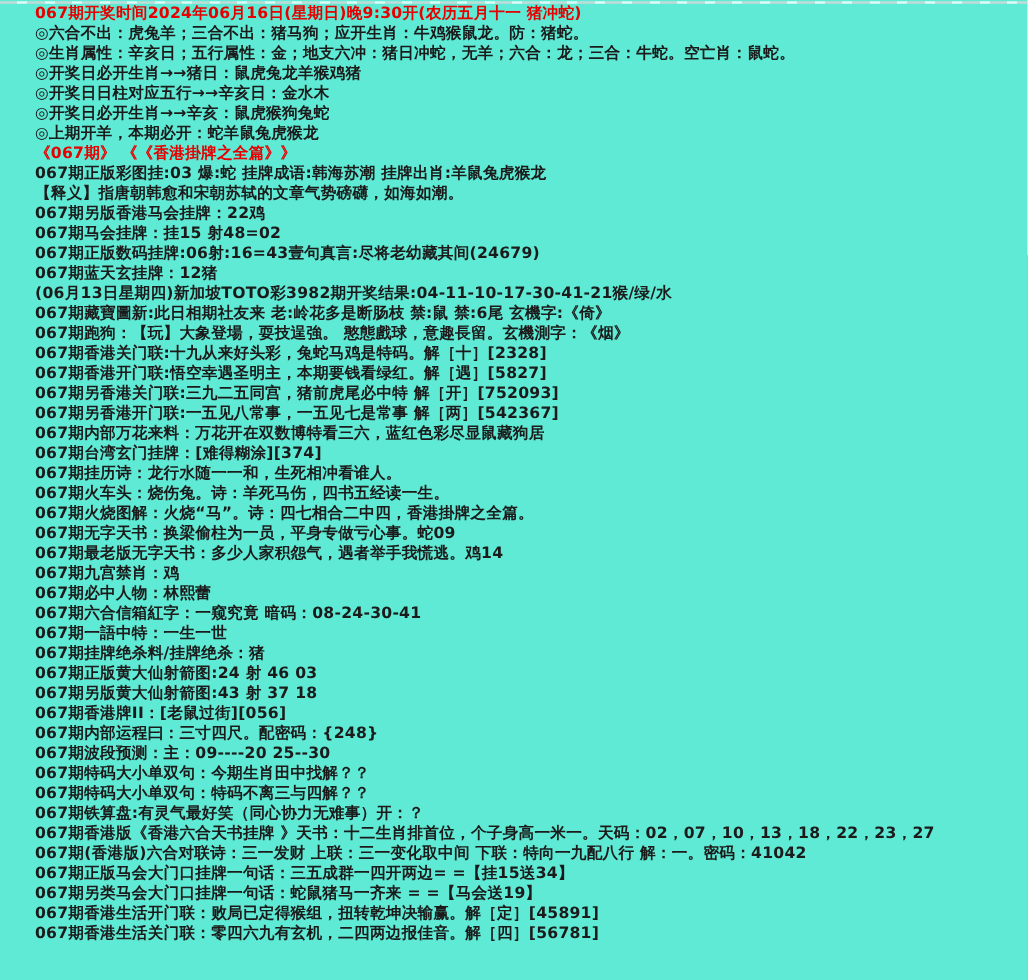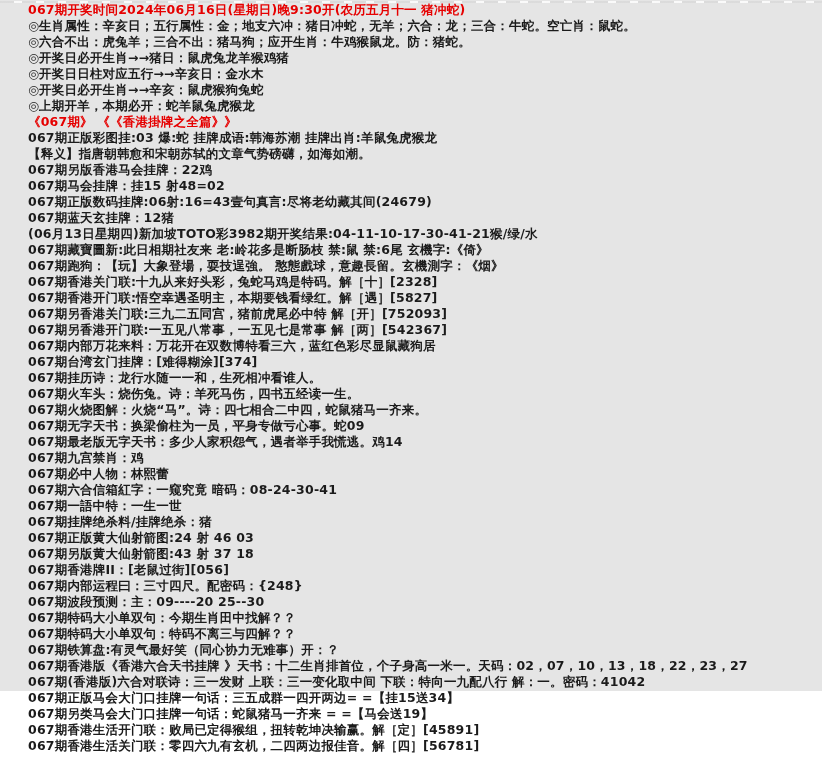--- a/index.html
+++ b/index.html
@@ -9,22 +9,22 @@
   }
   body {
     width: 822px;
     height: 784px;
     overflow: hidden;
     font-family: "DejaVu Sans", "Liberation Sans", sans-serif;
   }
   .page {
     position: relative;
     width: 822px;
-    height: 691px;
-    background: #e5e5e5;
+    height: 784px;
+    background: #5eead4;
     box-sizing: border-box;
     padding: 2px 4px 0 28px;
   }
   
   .page::before {
     content: "";
     position: absolute;
     top: 1px;
     left: 0;
     width: 100%;
@@ -47,22 +47,22 @@
   }
   .line.red {
     color: #e60000;
   }
 </style>
 </head>
 <body>
 
 <div class="page">
   <div class="line red">067期开奖时间2024年06月16日(星期日)晚9:30开(农历五月十一 猪冲蛇)</div>
+  <div class="line">◎六合不出：虎兔羊；三合不出：猪马狗；应开生肖：牛鸡猴鼠龙。防：猪蛇。</div>
   <div class="line">◎生肖属性：辛亥日；五行属性：金；地支六冲：猪日冲蛇，无羊；六合：龙；三合：牛蛇。空亡肖：鼠蛇。</div>
-  <div class="line">◎六合不出：虎兔羊；三合不出：猪马狗；应开生肖：牛鸡猴鼠龙。防：猪蛇。</div>
   <div class="line">◎开奖日必开生肖→→猪日：鼠虎兔龙羊猴鸡猪</div>
   <div class="line">◎开奖日日柱对应五行→→辛亥日：金水木</div>
   <div class="line">◎开奖日必开生肖→→辛亥：鼠虎猴狗兔蛇</div>
   <div class="line">◎上期开羊，本期必开：蛇羊鼠兔虎猴龙</div>
   <div class="line red">《067期》 《《香港掛牌之全篇》》</div>
   <div class="line">067期正版彩图挂:03 爆:蛇 挂牌成语:韩海苏潮 挂牌出肖:羊鼠兔虎猴龙</div>
   <div class="line">【释义】指唐朝韩愈和宋朝苏轼的文章气势磅礴，如海如潮。</div>
   <div class="line">067期另版香港马会挂牌：22鸡</div>
   <div class="line">067期马会挂牌：挂15 射48=02</div>
   <div class="line">067期正版数码挂牌:06射:16=43壹句真言:尽将老幼藏其间(24679)</div>
@@ -71,21 +71,21 @@
   <div class="line">067期藏寶圖新:此日相期社友来 老:岭花多是断肠枝 禁:鼠 禁:6尾 玄機字:《倚》</div>
   <div class="line">067期跑狗：【玩】大象登場，耍技逞強。 憨態戲球，意趣長留。玄機測字：《烟》</div>
   <div class="line">067期香港关门联:十九从来好头彩，兔蛇马鸡是特码。解［十］[2328]</div>
   <div class="line">067期香港开门联:悟空幸遇圣明主，本期要钱看绿红。解［遇］[5827]</div>
   <div class="line">067期另香港关门联:三九二五同宫，猪前虎尾必中特 解［开］[752093]</div>
   <div class="line">067期另香港开门联:一五见八常事，一五见七是常事 解［两］[542367]</div>
   <div class="line">067期内部万花来料：万花开在双数博特看三六，蓝红色彩尽显鼠藏狗居</div>
   <div class="line">067期台湾玄门挂牌：[难得糊涂][374]</div>
   <div class="line">067期挂历诗：龙行水随一一和，生死相冲看谁人。</div>
   <div class="line">067期火车头：烧伤兔。诗：羊死马伤，四书五经读一生。</div>
-  <div class="line">067期火烧图解：火烧“马”。诗：四七相合二中四，蛇鼠猪马一齐来。</div>
+  <div class="line">067期火烧图解：火烧“马”。诗：四七相合二中四，香港掛牌之全篇。</div>
   <div class="line">067期无字天书：换梁偷柱为一员，平身专做亏心事。蛇09</div>
   <div class="line">067期最老版无字天书：多少人家积怨气，遇者举手我慌逃。鸡14</div>
   <div class="line">067期九宫禁肖：鸡</div>
   <div class="line">067期必中人物：林熙蕾</div>
   <div class="line">067期六合信箱紅字：一窥究竟 暗码：08-24-30-41</div>
   <div class="line">067期一語中特：一生一世</div>
   <div class="line">067期挂牌绝杀料/挂牌绝杀：猪</div>
   <div class="line">067期正版黄大仙射箭图:24 射 46 03</div>
   <div class="line">067期另版黄大仙射箭图:43 射 37 18</div>
   <div class="line">067期香港牌II：[老鼠过街][056]</div>

